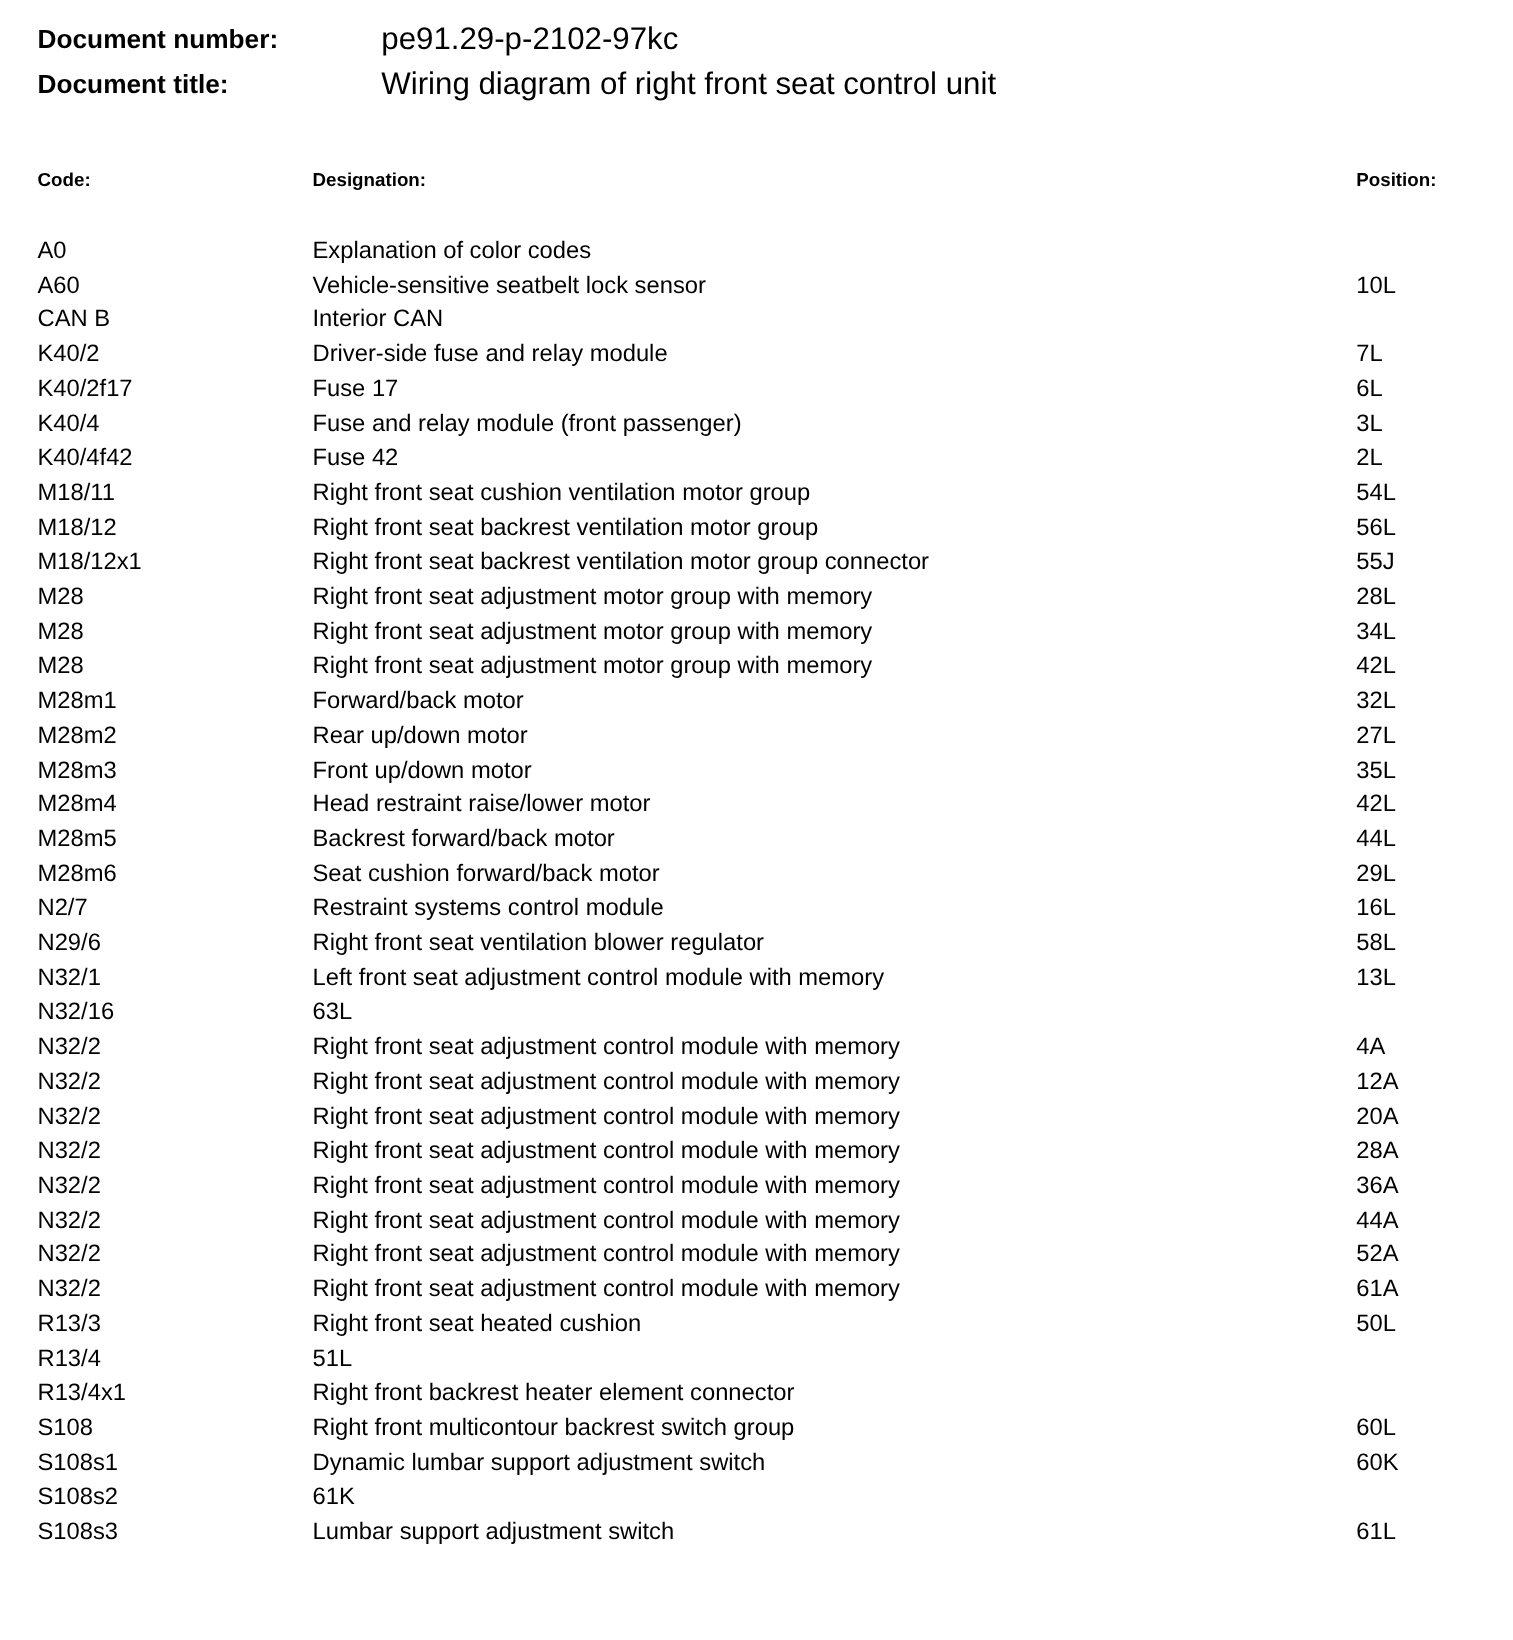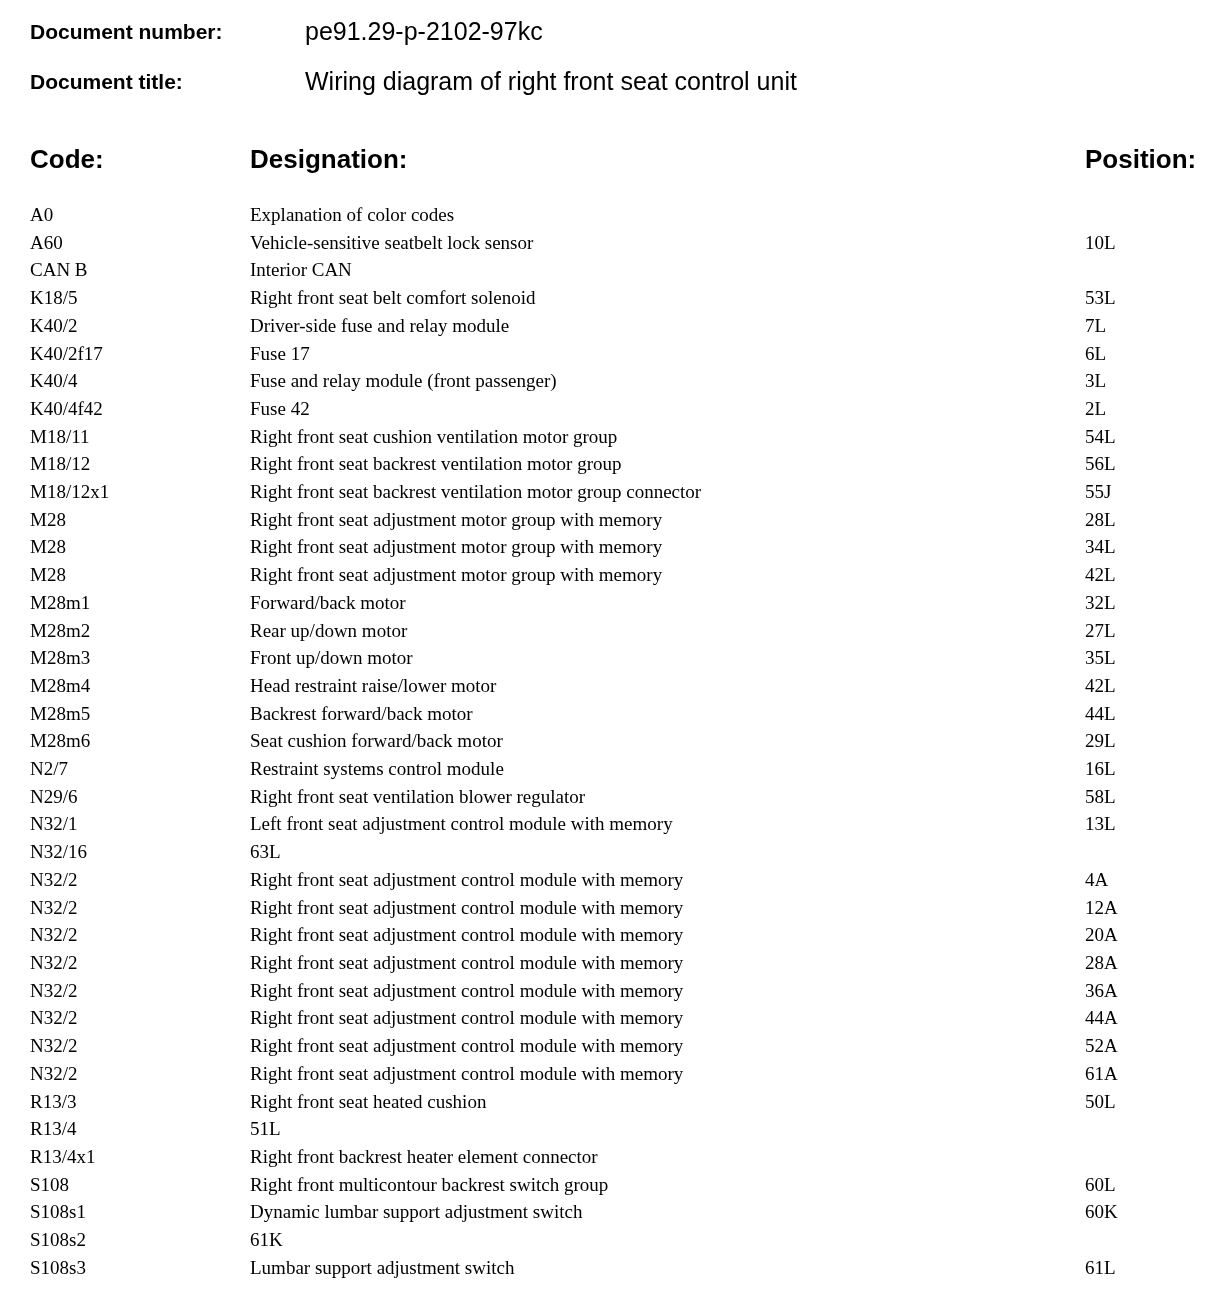--- a/index.html
+++ b/index.html
@@ -12,48 +12,47 @@
   .page {
     width: 1210px;
     height: 1312px;
     box-sizing: border-box;
     padding: 16px 24px 0 30px;
     overflow: hidden;
   }
   .doc-meta {
     display: grid;
     grid-template-columns: 275px 1fr;
-    row-gap: 19px;
+    row-gap: 5px;
   }
   .doc-label {
     font-weight: bold;
     font-size: 21px;
     line-height: 31px;
   }
   .doc-value {
     font-size: 25px;
     line-height: 31px;
   }
   .col-headers {
     display: grid;
     grid-template-columns: 220px 835px 1fr;
     margin-top: 50px;
   }
   .col-header {
     font-weight: bold;
-    font-size: 26px;
+    font-size: 15px;
     line-height: 24px;
   }
   .rows {
     margin-top: 30px;
   }
   .row {
     display: grid;
     grid-template-columns: 220px 835px 1fr;
-    font-family: Liberation Serif, serif;
   }
   .cell {
     font-size: 19px;
     line-height: 27.7px;
     white-space: nowrap;
   }
 </style>
 </head>
 <body>
 
@@ -82,25 +81,20 @@
         <div class="cell">A60</div>
         <div class="cell">Vehicle-sensitive seatbelt lock sensor</div>
         <div class="cell">10L</div>
       </div>
       <div class="row">
         <div class="cell">CAN B</div>
         <div class="cell">Interior CAN</div>
         <div class="cell"></div>
       </div>
       <div class="row">
-        <div class="cell">K18/5</div>
-        <div class="cell">Right front seat belt comfort solenoid</div>
-        <div class="cell">53L</div>
-      </div>
-      <div class="row">
         <div class="cell">K40/2</div>
         <div class="cell">Driver-side fuse and relay module</div>
         <div class="cell">7L</div>
       </div>
       <div class="row">
         <div class="cell">K40/2f17</div>
         <div class="cell">Fuse 17</div>
         <div class="cell">6L</div>
       </div>
       <div class="row">

